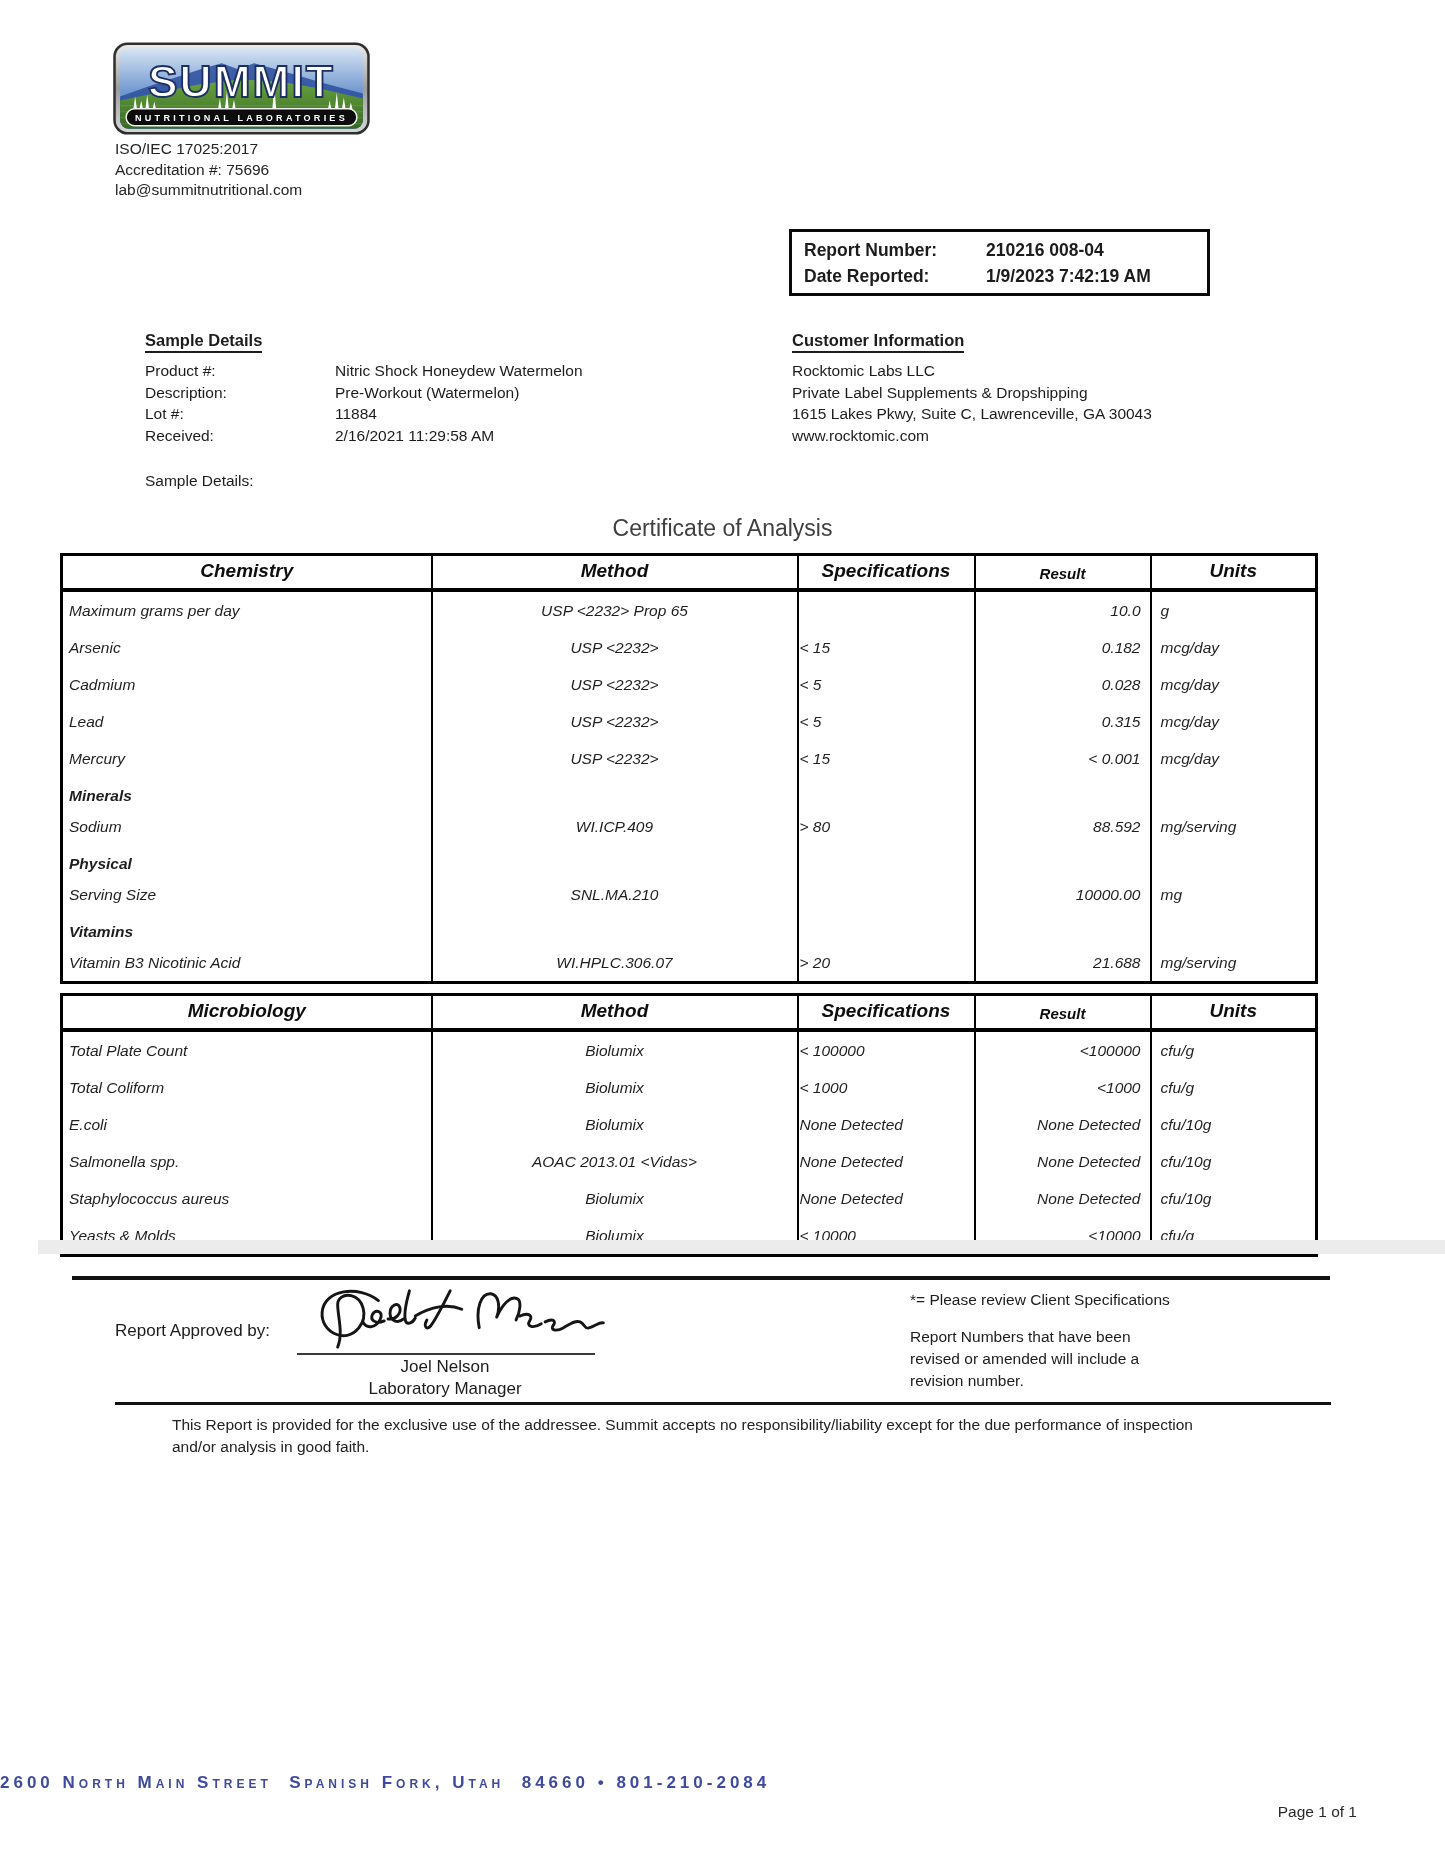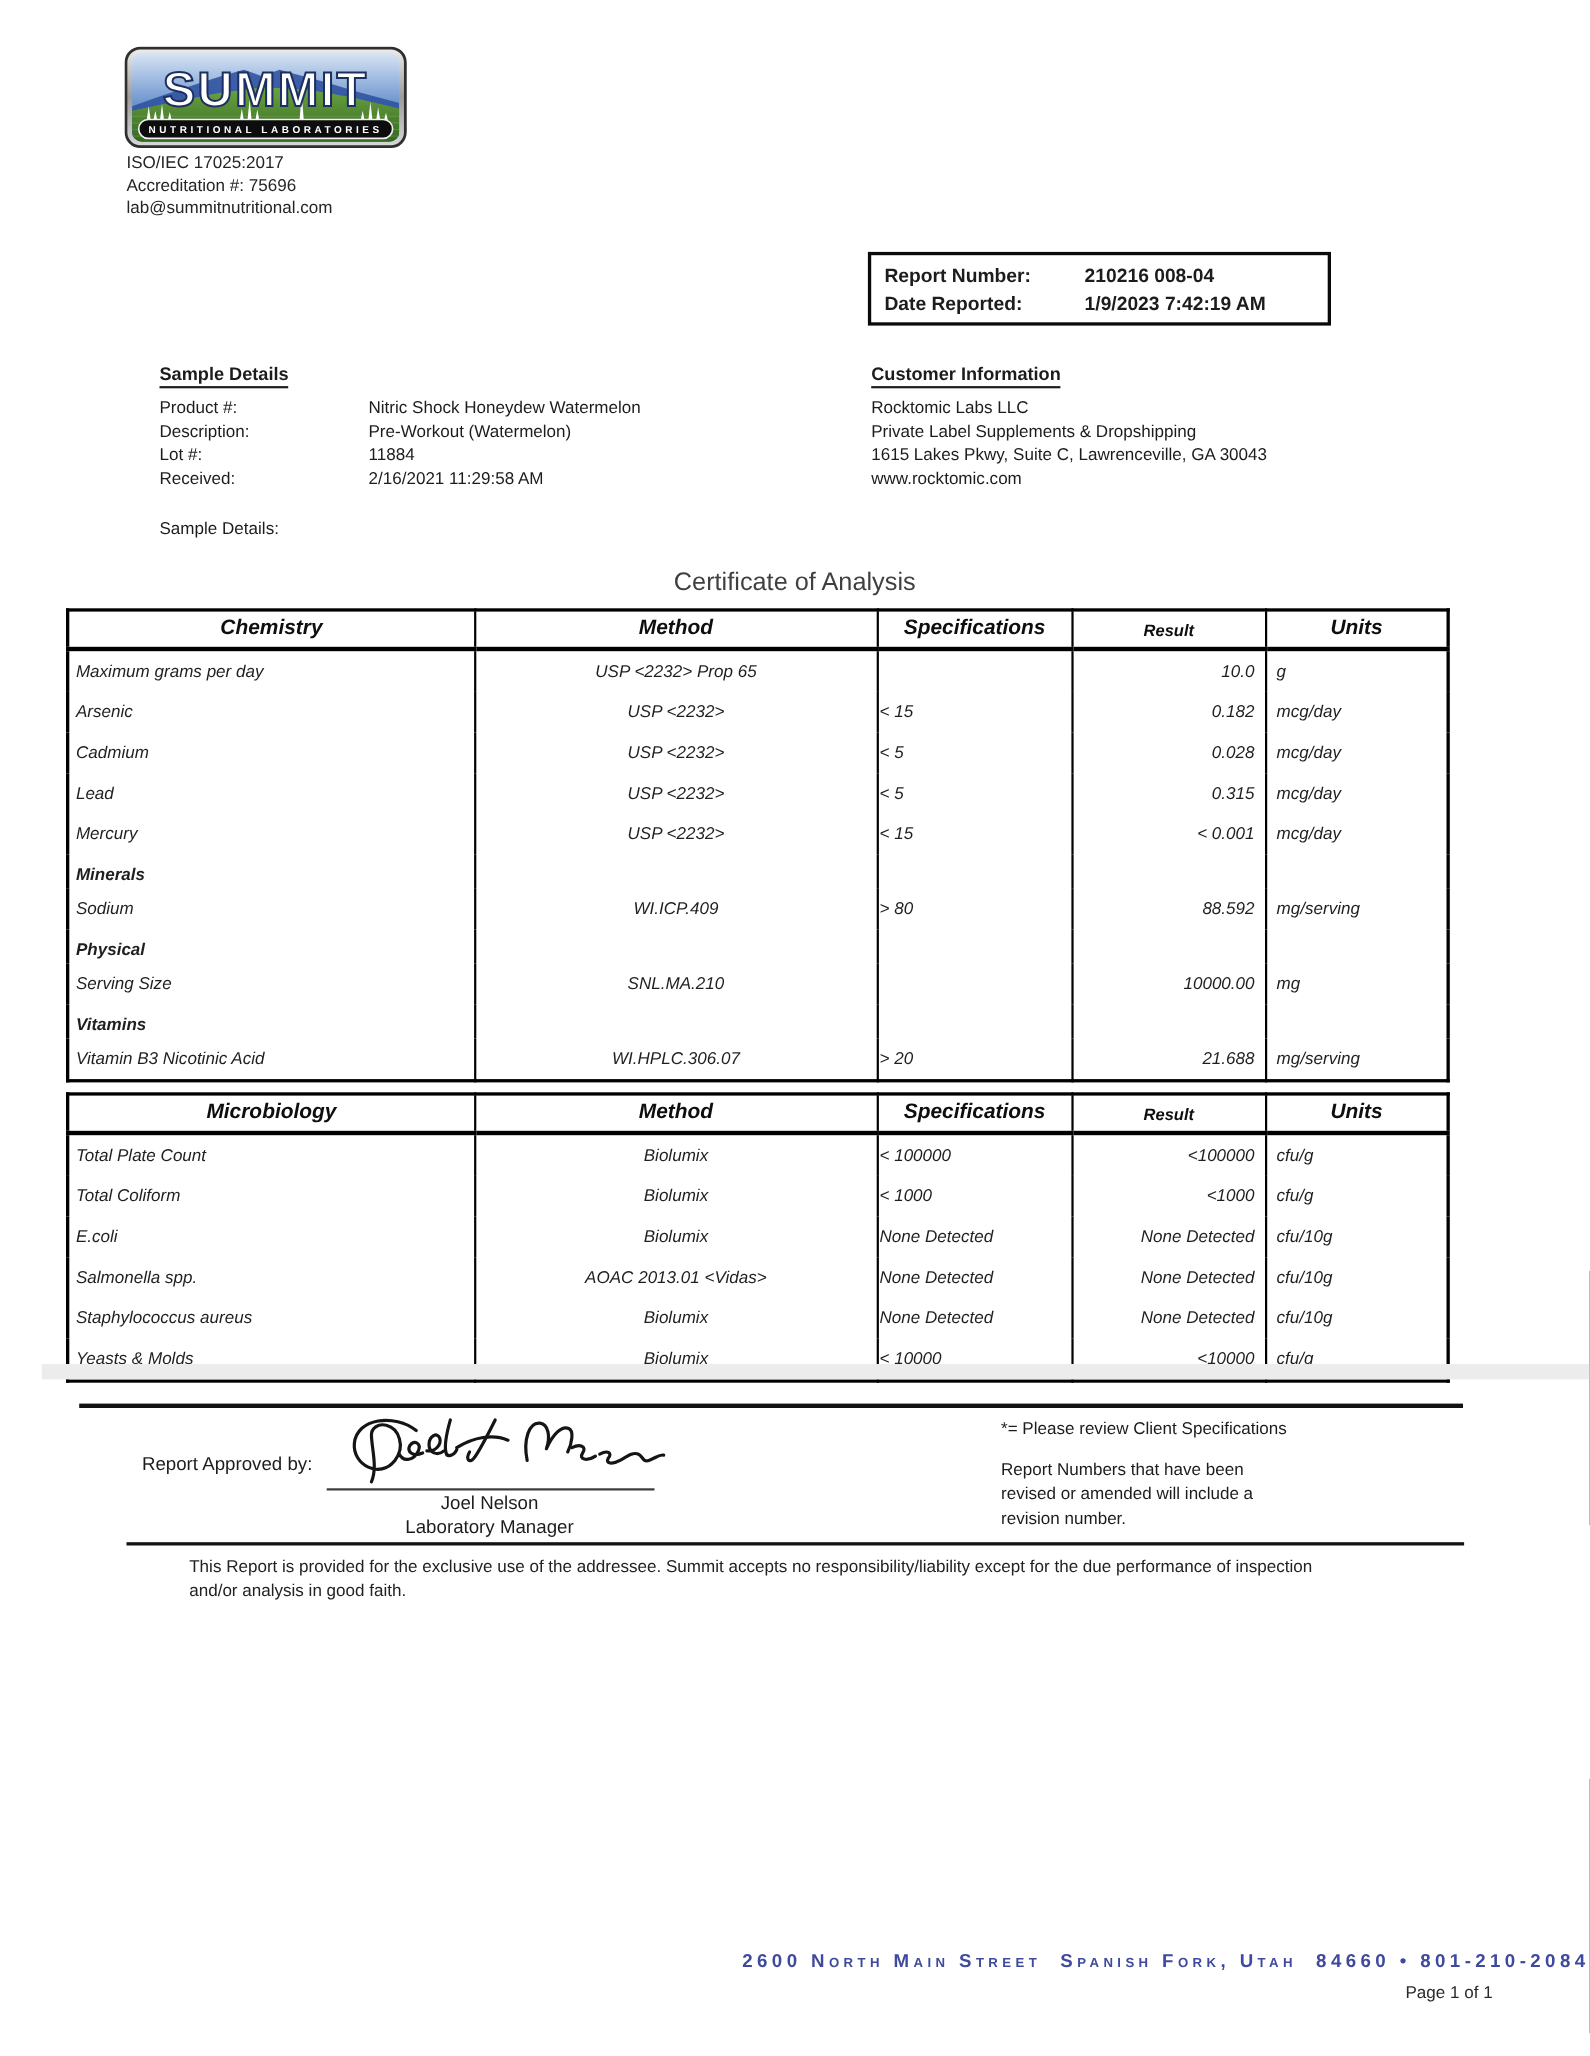--- a/index.html
+++ b/index.html
@@ -50,33 +50,33 @@
   td.c-spec { text-align:left; }
   td.c-result { text-align:right; padding-right:9px; }
   td.c-units { text-align:left; padding-left:9px; }
 
   
   .gray-band { left:38px; top:1240px; right:0; height:14px; background:#ececec; }
   .rule1 { left:72px; top:1276px; width:1258px; height:4px; background:#121212; }
   .rule2 { left:115px; top:1402px; width:1216px; height:3px; background:#121212; }
 
   
-  .approved-label { left:129px; top:1321px; font-size:17px; }
+  .approved-label { left:115px; top:1321px; font-size:17px; }
   .sig-svg { left:295px; top:1282px; width:320px; height:72px; }
   .sig-underline { left:297px; top:1353px; width:298px; height:2px; background:#3a3a3a; }
   .sig-name { left:285px; top:1357px; width:320px; text-align:center; font-size:17px; }
   .sig-title { left:285px; top:1379px; width:320px; text-align:center; font-size:17px; }
 
   .note1 { left:910px; top:1291px; font-size:15.5px; }
   .note2 { left:910px; top:1326px; width:262px; font-size:15.5px; line-height:22px; }
 
   .disclaimer { left:172px; top:1414px; width:1030px; font-size:15.5px; line-height:22px; color:#222; }
 
   .footer-address {
-    left:0; top:1773px; width:100%; text-align:right;
+    left:0; top:1773px; width:100%; text-align:left;
     font-size:17px; font-weight:bold; letter-spacing:4px;
     font-variant:small-caps; color:#3f4a9e; white-space:pre;
   }
   .page-num { top:1803px; right:88px; font-size:15.5px; color:#2a2a2a; }
 </style>
 </head>
 <body>
 
 <div class="page">
 

